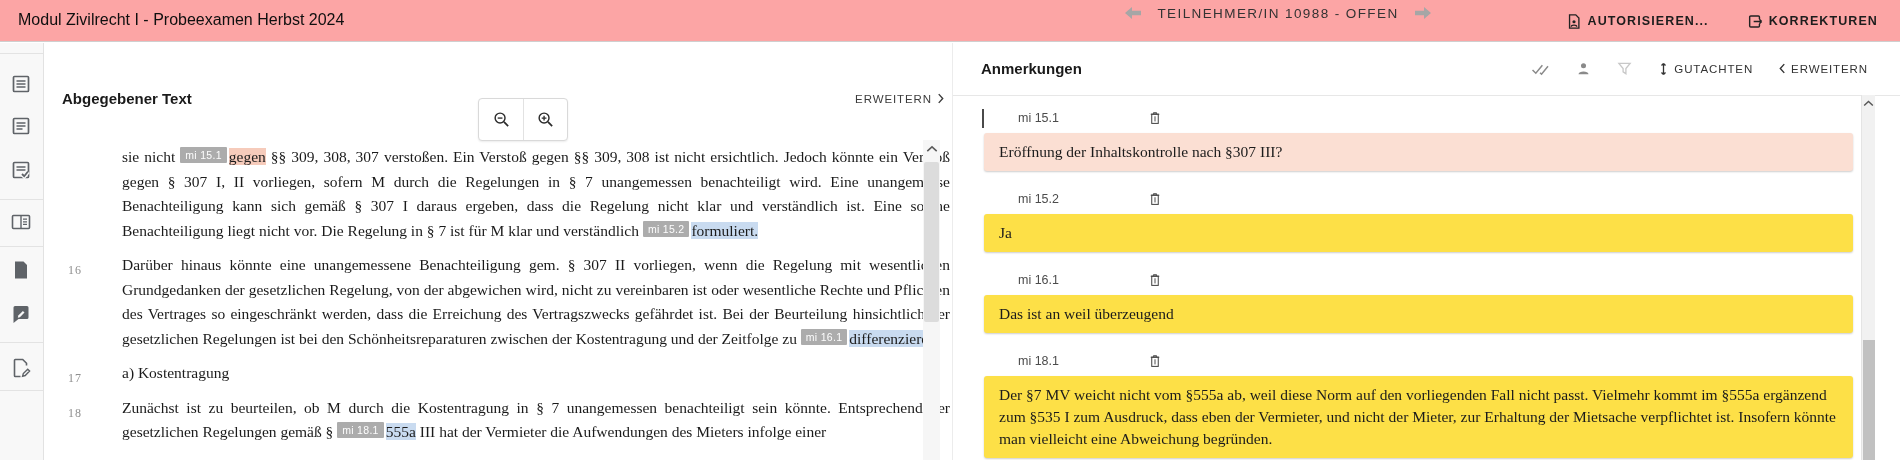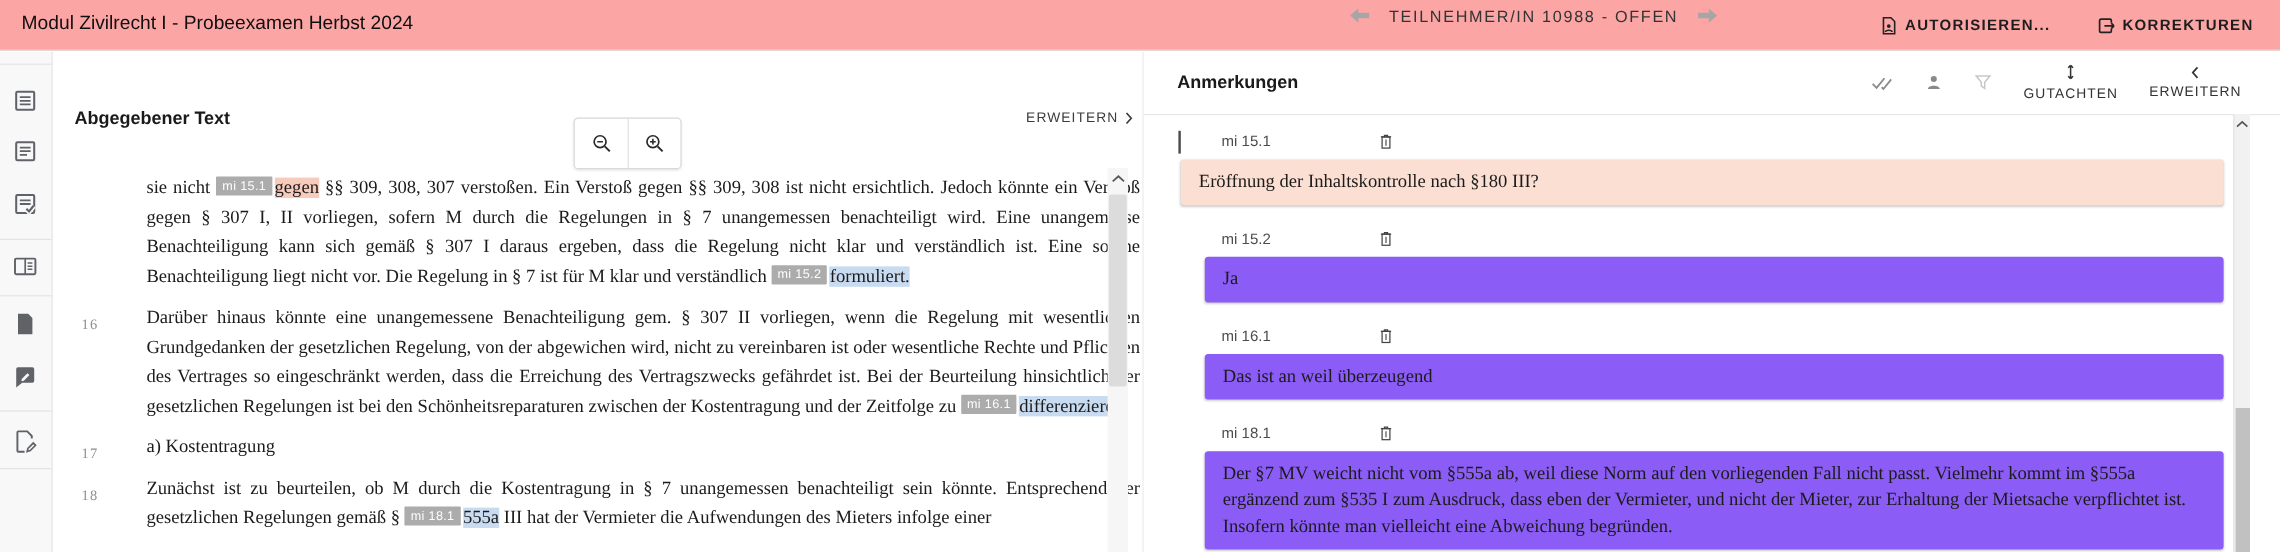--- a/index.html
+++ b/index.html
@@ -39,29 +39,29 @@
   .ann-tag { display:inline-block; background:rgba(158,158,158,0.85); color:#fdfdfd; font-family:"Liberation Sans", sans-serif; font-size:10.5px; line-height:14px; padding:1px 5px; position:relative; top:-3px; margin-right:2px; border-radius:1px; letter-spacing:0.3px; cursor:pointer; white-space:nowrap; }
 
   .doc-scrollbar { position:absolute; left:879px; top:97px; width:17px; bottom:0; background:#f6f6f6; }
   .doc-scrollbar .sb-arrow { height:18px; display:flex; align-items:center; justify-content:center; cursor:pointer; }
   .doc-scrollbar .sb-thumb { position:absolute; top:22px; left:1px; width:15px; height:160px; background:#dcdcdc; border-radius:2px; cursor:pointer; }
 
   
   .ann-panel { position:absolute; top:43px; left:952px; right:0; bottom:0; background:#fff; border-left:1px solid #ececec; }
   .ann-header { display:flex; align-items:center; justify-content:space-between; height:51px; padding:0 32px 0 28px; }
   .ann-tools { display:flex; align-items:center; gap:26px; }
-  .tool-btn { display:flex; align-items:center; gap:5px; font-size:11.5px; letter-spacing:0.9px; color:#333; cursor:pointer; white-space:nowrap;flex-direction:column; }
+  .tool-btn { display:flex; align-items:center; gap:5px; font-size:11.5px; letter-spacing:0.9px; color:#333; cursor:pointer; white-space:nowrap; }
   .ann-list { position:absolute; top:52px; left:0; right:0; bottom:0; border-top:1px solid #e7e7e7; padding:14px 47px 0 31px; overflow:hidden; }
   .label-row { position:relative; height:16px; margin:20px 0 7px; padding-left:34px; display:flex; align-items:center; font-size:12.5px; color:#4c4c4c; }
   .ann-row:first-child .label-row { margin-top:0; }
   .ann-row.active .label-row::before { content:""; position:absolute; left:-2px; top:-1px; width:2px; height:19px; background:#4a4a4a; }
   .trash-btn { position:absolute; left:165px; top:0; width:14px; height:16px; background:none; border:none; cursor:pointer; padding:0; }
   .ann-card { border-radius:3px; padding:8px 15px; font-family:"Liberation Serif", serif; font-size:15.5px; line-height:22px; color:#1b1b1b; box-shadow:0 1px 2px rgba(0,0,0,0.2); cursor:pointer; }
   .card-red  { background:#fbdfd3; }
-  .card-blue { background:#8b5cf6;margin-left:20px; }
+  .card-blue { background:#fde047; }
 
   .ann-scrollbar { position:absolute; left:908px; top:52px; width:14px; bottom:0; background:#f1f1f1; border-left:1px solid #e4e4e4; }
   .ann-scrollbar .sb-arrow { height:16px; display:flex; align-items:center; justify-content:center; cursor:pointer; }
   .ann-scrollbar .sb-thumb { position:absolute; left:1px; width:12px; top:245px; bottom:0; background:#c1c1c1; cursor:pointer; }
 
   svg { display:block; }
 </style>
 </head>
 <body>
 
@@ -249,21 +249,21 @@
           <div class="label-row">
             <span>mi 15.1</span>
             <button class="trash-btn">
               <svg width="12" height="14" viewBox="0 0 14 16">
                 <path d="M2 3.5h10M5.5 3.5V2h3v1.5" fill="none" stroke="#444" stroke-width="1.2"></path>
                 <rect x="3.2" y="3.5" width="7.6" height="10.8" fill="none" stroke="#444" stroke-width="1.2"></rect>
                 <path d="M7 6v6" stroke="#444" stroke-width="1.1"></path>
               </svg>
             </button>
           </div>
-          <div class="ann-card card-red">Eröffnung der Inhaltskontrolle nach §180 III?</div>
+          <div class="ann-card card-red">Eröffnung der Inhaltskontrolle nach §307 III?</div>
         </div>
         <div class="ann-row">
           <div class="label-row">
             <span>mi 15.2</span>
             <button class="trash-btn">
               <svg width="12" height="14" viewBox="0 0 14 16">
                 <path d="M2 3.5h10M5.5 3.5V2h3v1.5" fill="none" stroke="#444" stroke-width="1.2"></path>
                 <rect x="3.2" y="3.5" width="7.6" height="10.8" fill="none" stroke="#444" stroke-width="1.2"></rect>
                 <path d="M7 6v6" stroke="#444" stroke-width="1.1"></path>
               </svg>

